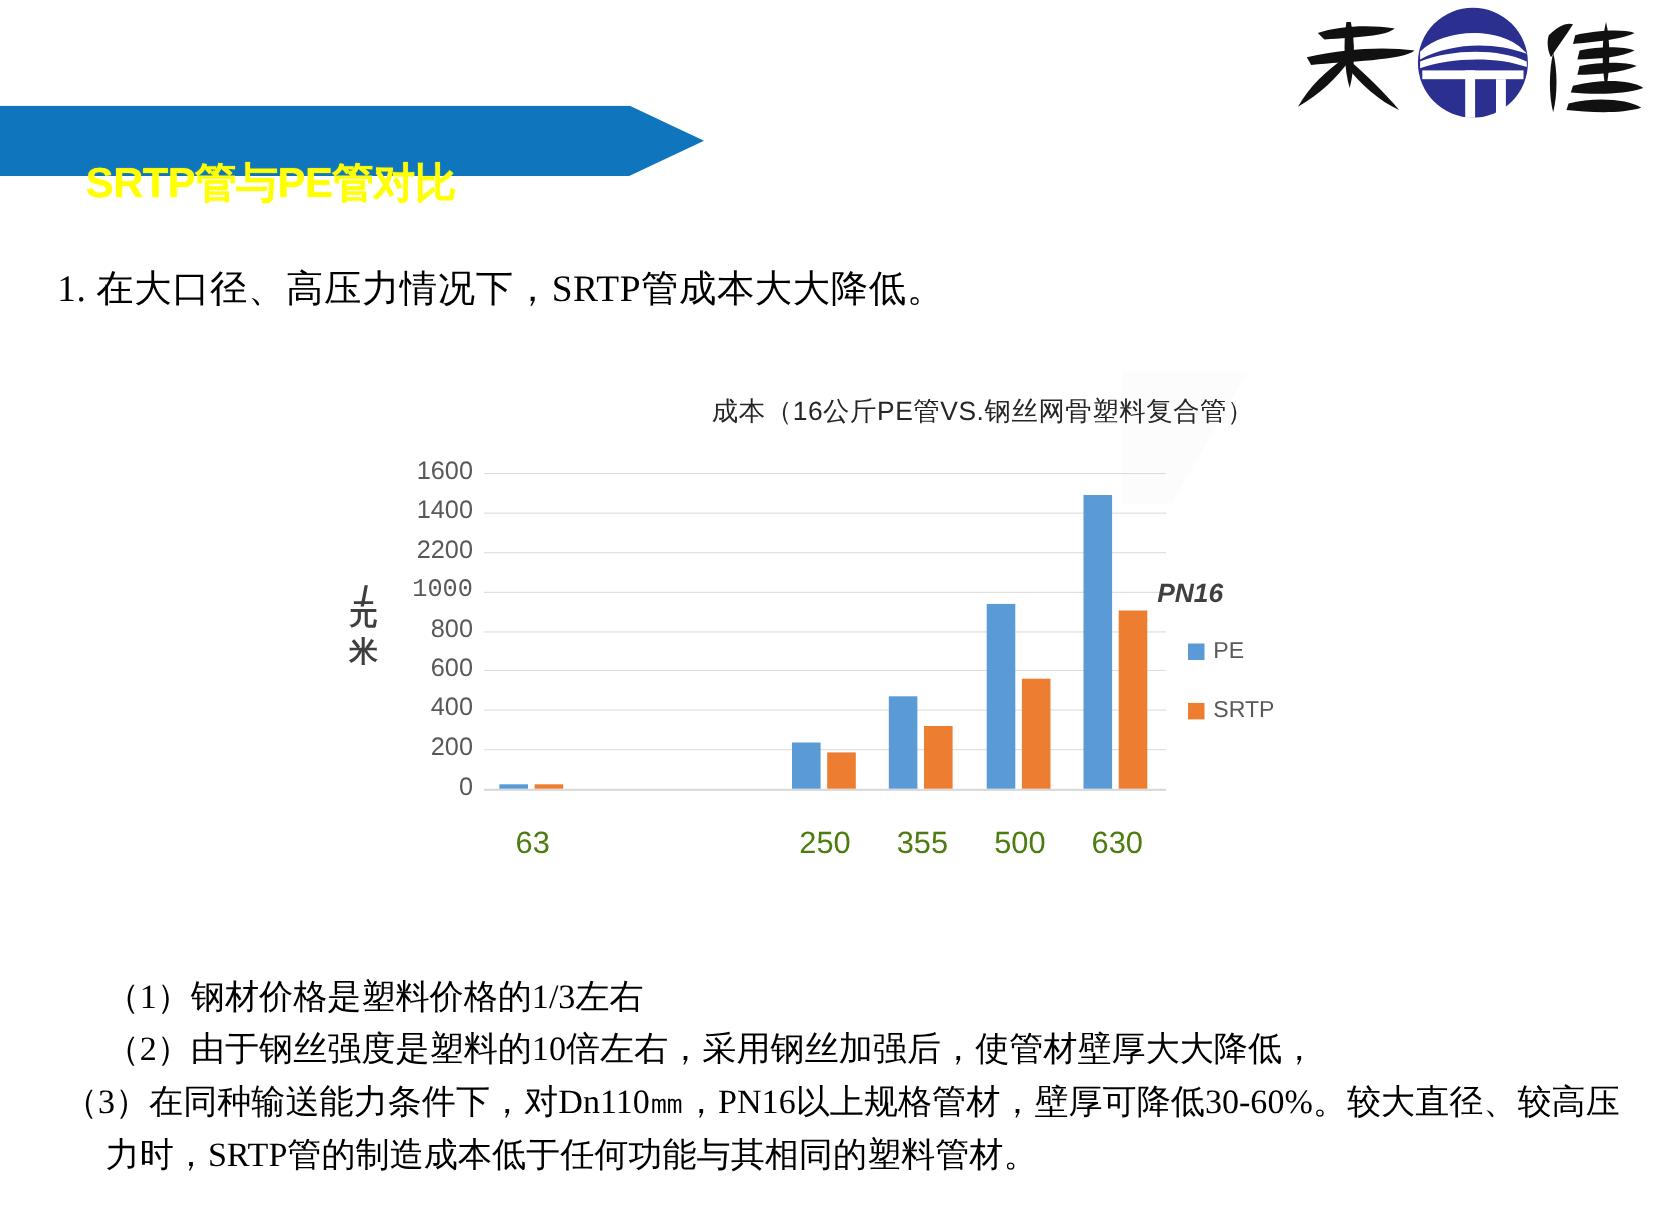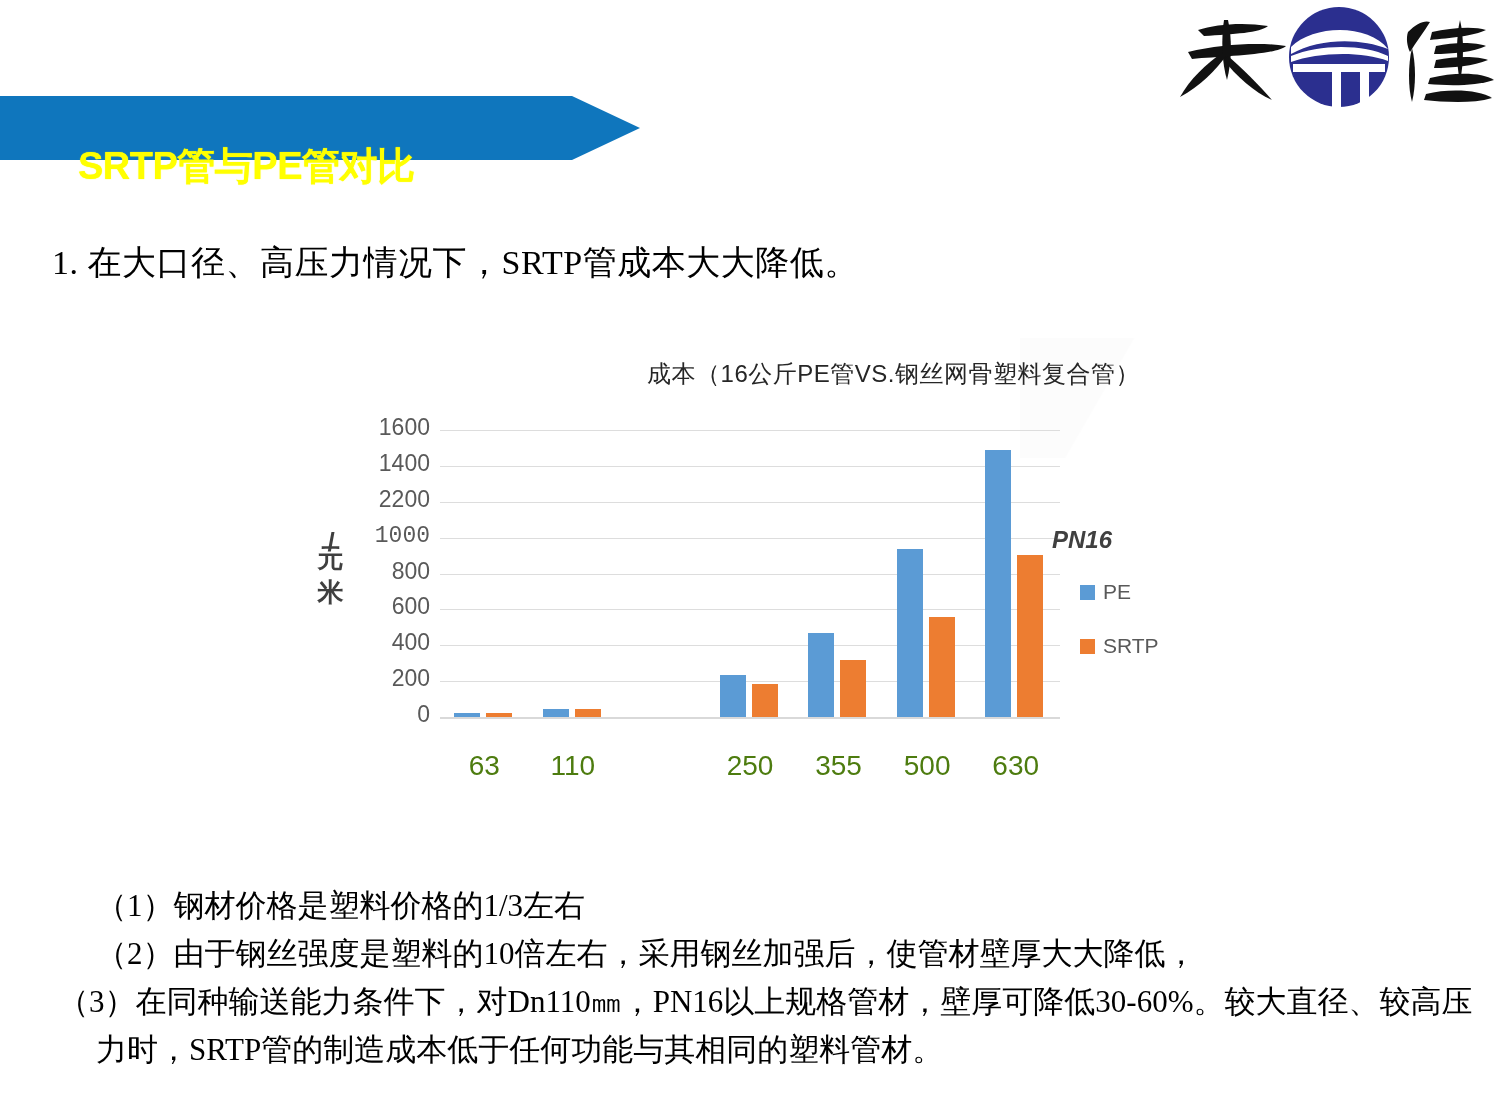--- a/index.html
+++ b/index.html
@@ -265,25 +265,20 @@
       <div class="ytick" style="top: 215.25px;">400</div>
       <div class="gridline" style="top: 251.125px;"></div>
       <div class="ytick" style="top: 251.125px;">200</div>
       <div class="gridline base" style="top: 287px;"></div>
       <div class="ytick" style="top: 287px;">0</div>
       <div class="cat" style="left: 0px; width: 88.5714px;">
         <div class="bar pe" title="PE 63: 20" style="height: 3.5875px; background: rgb(91, 155, 213);"></div>
         <div class="bar srtp" title="SRTP 63: 22" style="height: 3.94625px; background: rgb(237, 125, 49);"></div>
         <div class="xtick">63</div>
       </div>
-      <div class="cat" style="left: 88.5714px; width: 88.5714px;">
-        <div class="bar pe" title="PE 110: 45" style="height: 8.07188px; background: rgb(91, 155, 213);"></div>
-        <div class="bar srtp" title="SRTP 110: 42" style="height: 7.53375px; background: rgb(237, 125, 49);"></div>
-        <div class="xtick">110</div>
-      </div>
       <div class="cat" style="left: 265.714px; width: 88.5714px;">
         <div class="bar pe" title="PE 250: 235" style="height: 42.1531px; background: rgb(91, 155, 213);"></div>
         <div class="bar srtp" title="SRTP 250: 185" style="height: 33.1844px; background: rgb(237, 125, 49);"></div>
         <div class="xtick">250</div>
       </div>
       <div class="cat" style="left: 354.286px; width: 88.5714px;">
         <div class="bar pe" title="PE 355: 470" style="height: 84.3063px; background: rgb(91, 155, 213);"></div>
         <div class="bar srtp" title="SRTP 355: 320" style="height: 57.4px; background: rgb(237, 125, 49);"></div>
         <div class="xtick">355</div>
       </div>

